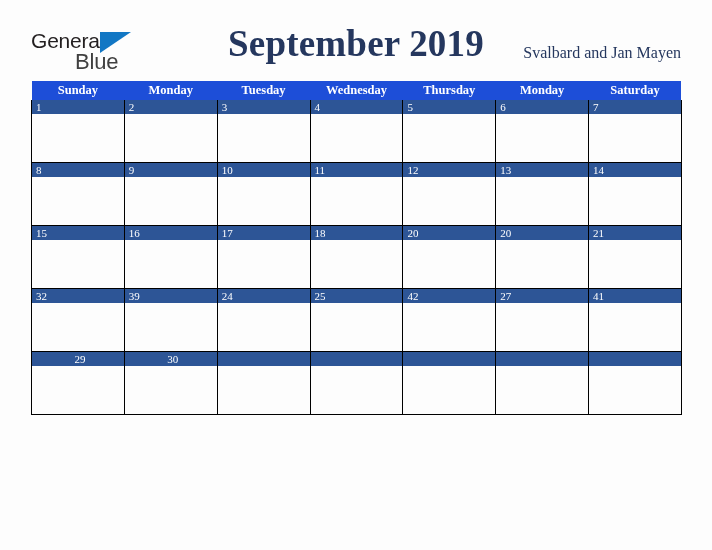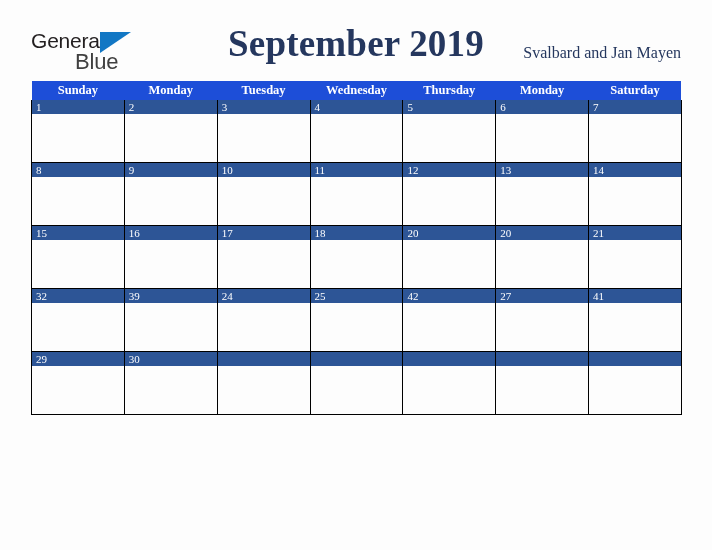--- a/index.html
+++ b/index.html
@@ -120,20 +120,21 @@
     border-top: none;
     background: #fdfdfd;
     height: 62px;
     vertical-align: top;
   }
   .calendar tr.week td {
     border-top: none;
   }
   .calendar tr.week:last-child td {
     border-bottom: 1px solid #000000;
+    text-align: center;
   }
 
   .daynum-band {
     display: block;
     background: #2d5596;
     height: 14px;
     line-height: 14px;
     color: #ffffff;
     font-size: 11px;
     font-family: "Liberation Serif", "DejaVu Serif", serif;

